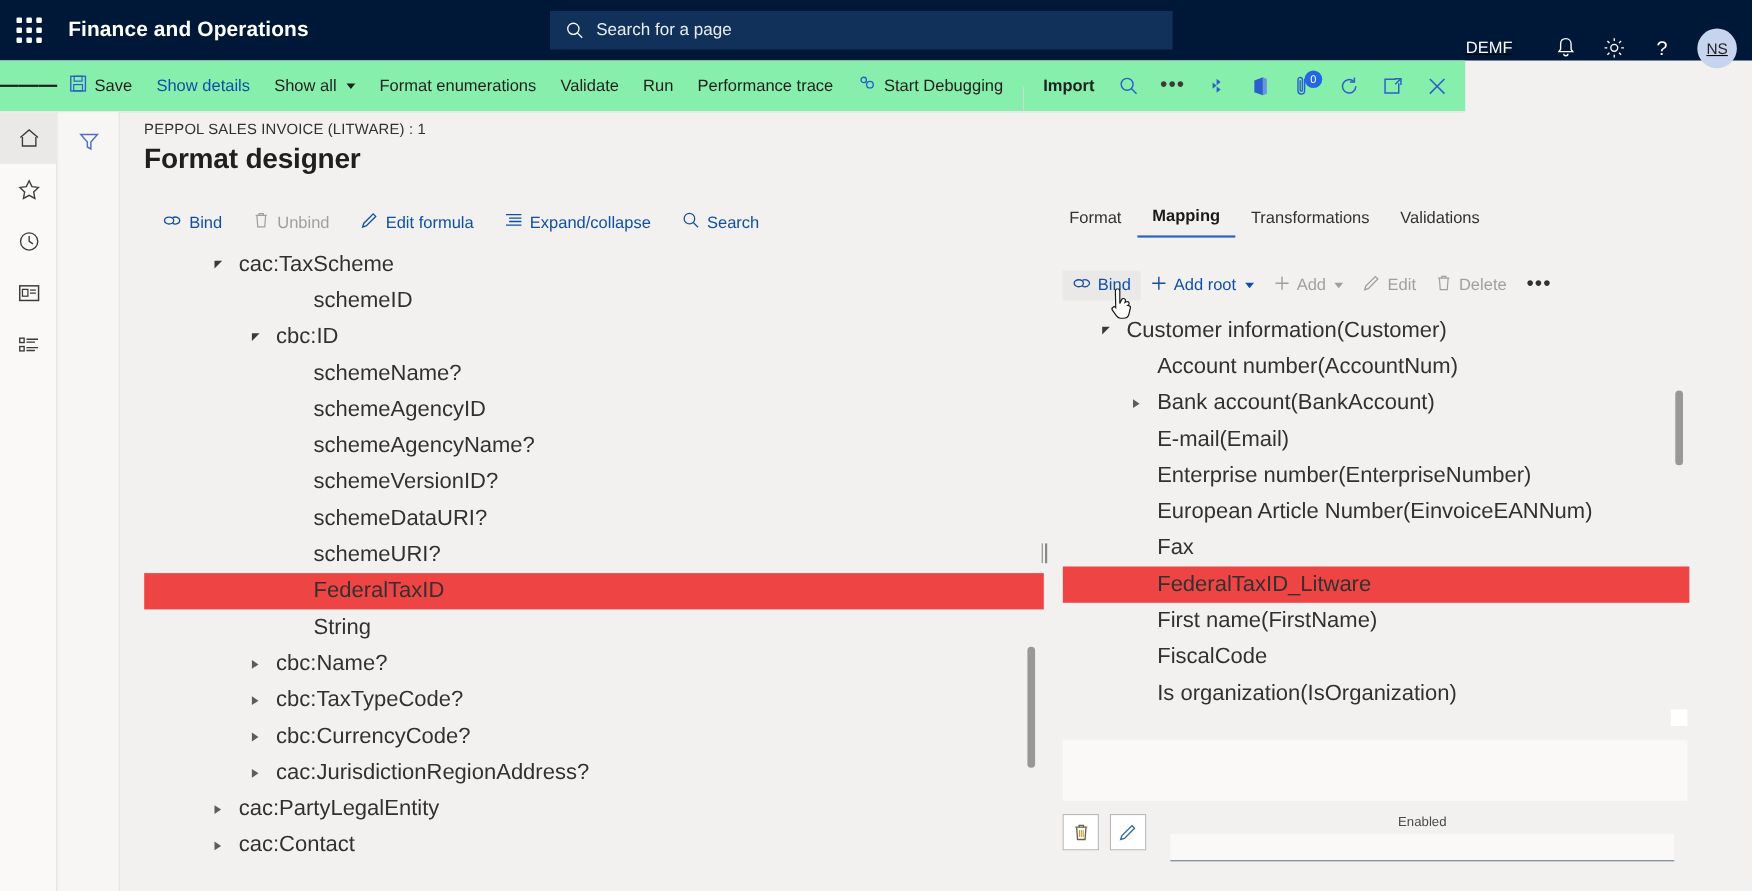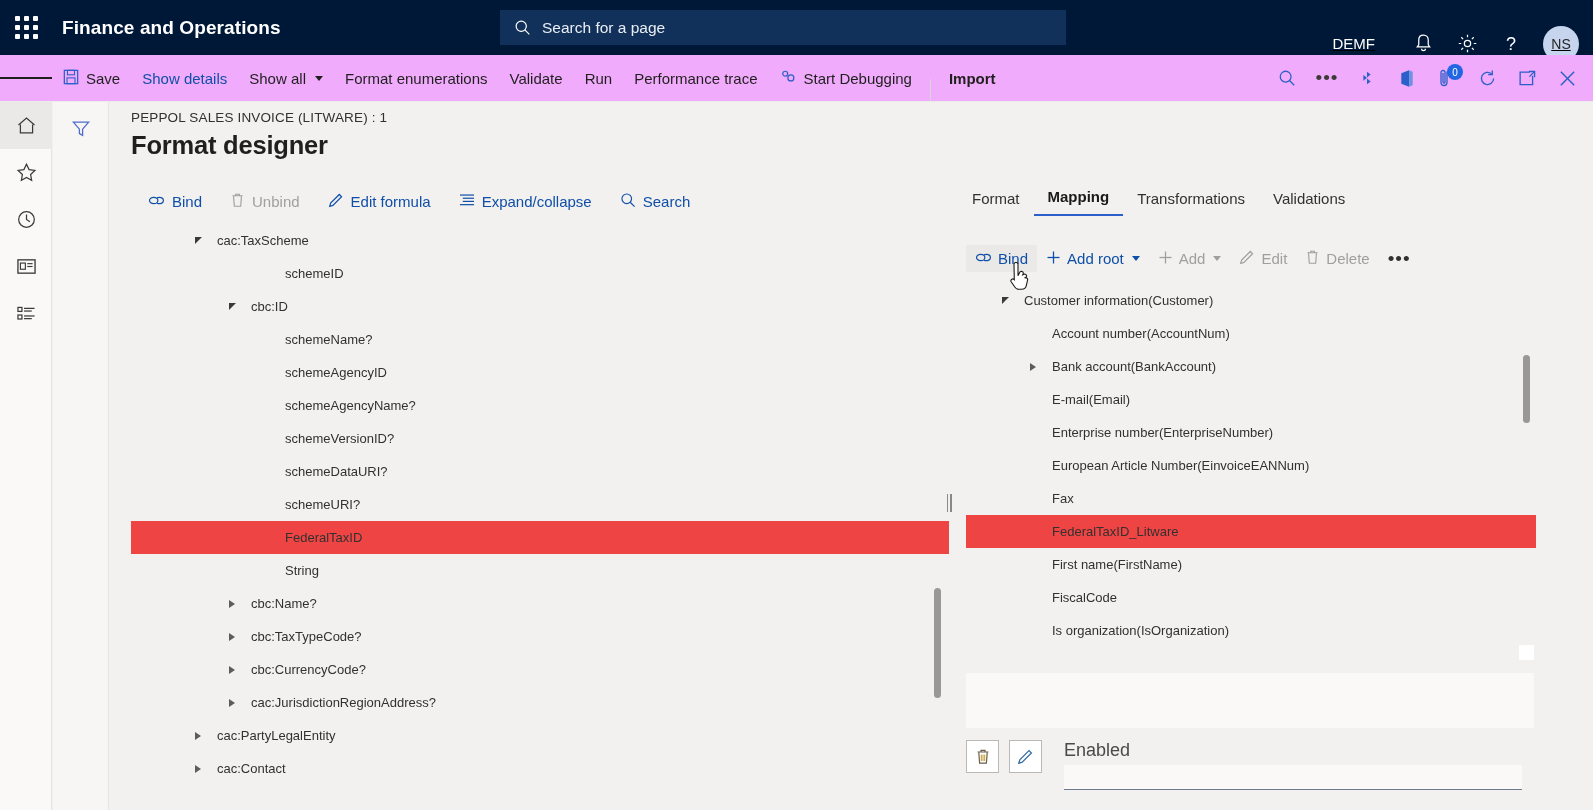--- a/index.html
+++ b/index.html
@@ -44,22 +44,22 @@
     cursor: pointer;
   }
   .avatar {
     width: 36px; height: 36px; border-radius: 50%; background: #c7d4ee; color: #242424;
     font-size: 14px; display: flex; align-items: center; justify-content: center;
     margin: 0 14px 0 10px; cursor: pointer; font-weight: 500;
   }
 
   
   .cmdbar {
-    position: absolute; left: 0; top: 55px; width: 1593px; height: 47px;
-    background: #f0abfc; border-bottom: 1px solid #edebe9;
+    position: absolute; left: 0; top: 55px; width: 1332px; height: 47px;
+    background: #86efac; border-bottom: 1px solid #edebe9;
     display: flex; align-items: flex-end;
   }
   .hamburger {
     width: 52px; height: 46px; display: flex; align-items: center; justify-content: center; cursor: pointer;
   }
   .hamburger span { display:block; width: 20px; height: 1.6px; background: #201f1e; margin: 3px 0; }
   .cmd-item {
     display: flex; align-items: center; gap: 7px; height: 46px; padding: 0 11px;
     font-size: 15px; color: #201f1e; cursor: pointer; white-space: nowrap;
   }
@@ -104,21 +104,21 @@
   }
   .tool.disabled { color: #a19f9d; cursor: default; }
   .tool + .tool { margin-left: 12px; }
 
   
   .lefttree {
     position: absolute; left: 131px; top: 224px; width: 818px; height: 586px; overflow: hidden;
   }
   .tnode {
     position: relative; height: 33px; display: flex; align-items: center;
-    font-size: 13px; color: #323130; cursor: pointer; white-space: nowrap;
+    font-size: 20px; color: #323130; cursor: pointer; white-space: nowrap;
   }
   .tnode.sel { background: #ef4444; }
   .tnode .tw { width: 22px; display: flex; align-items: center; justify-content: center; flex: none; }
   .car-closed { width:0; height:0; border-left: 6px solid #5c5c5c; border-top: 4.5px solid transparent; border-bottom: 4.5px solid transparent; }
   .car-open { width:0; height:0; border-top: 7px solid #3b3a39; border-right: 7px solid transparent; }
   .spacer { width: 22px; flex: none; }
 
   
   .v-scroll-left {
     position: absolute; left: 934px; top: 588px; width: 7px; height: 110px;
@@ -158,21 +158,21 @@
 
   .detailbox {
     position: absolute; left: 966px; top: 673px; width: 568px; height: 55px; background: #faf9f8;
   }
   .footrow { position: absolute; left: 966px; top: 740px; width: 568px; height: 45px; display: flex; align-items: flex-start; }
   .iconbtn {
     width: 33px; height: 33px; border: 1px solid #bbb9b7; background: #ffffff;
     display: flex; align-items: center; justify-content: center; cursor: pointer; margin-right: 10px;
   }
   .enabled-wrap { margin-left: 12px; }
-  .enabled-label { font-size: 18px; color: #4a4a48; }
+  .enabled-label { font-size: 12px; color: #4a4a48; text-align: center; }
   .enabled-field { width: 458px; height: 25px; background: #faf9f8; border-bottom: 1px solid #6b7b8c; margin-top: 4px; }
 
   .cursor-hand { position: absolute; left: 1007px; top: 262px; width: 26px; height: 30px; pointer-events: none; }
 </style>
 </head>
 <body>
 
 <div class="app">
 
   <div class="navbar">

